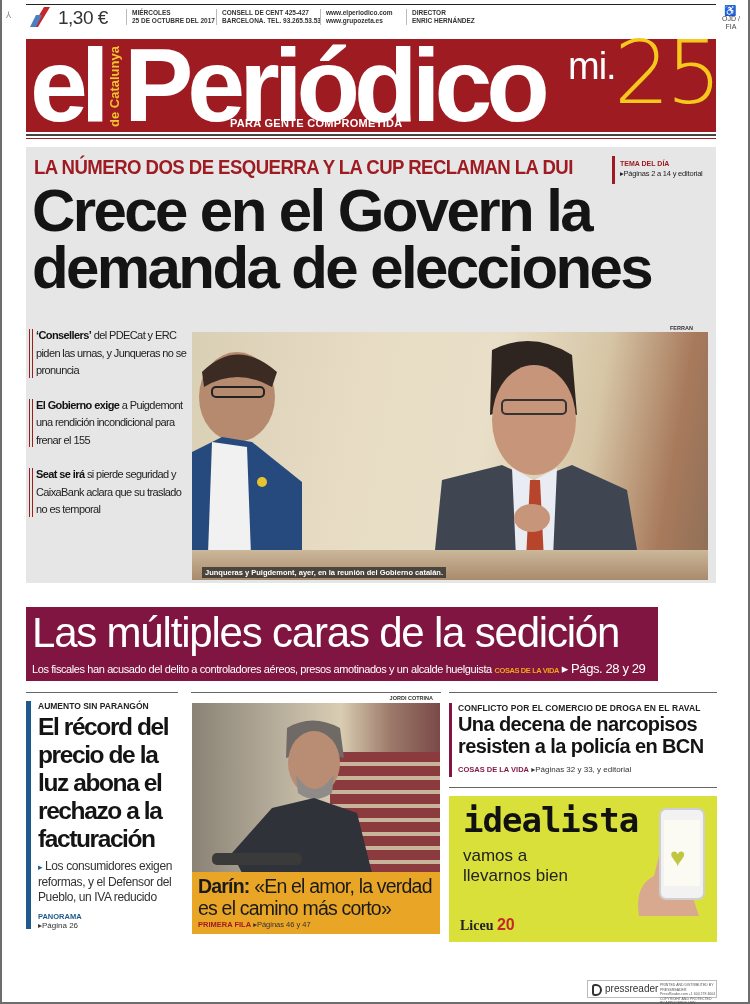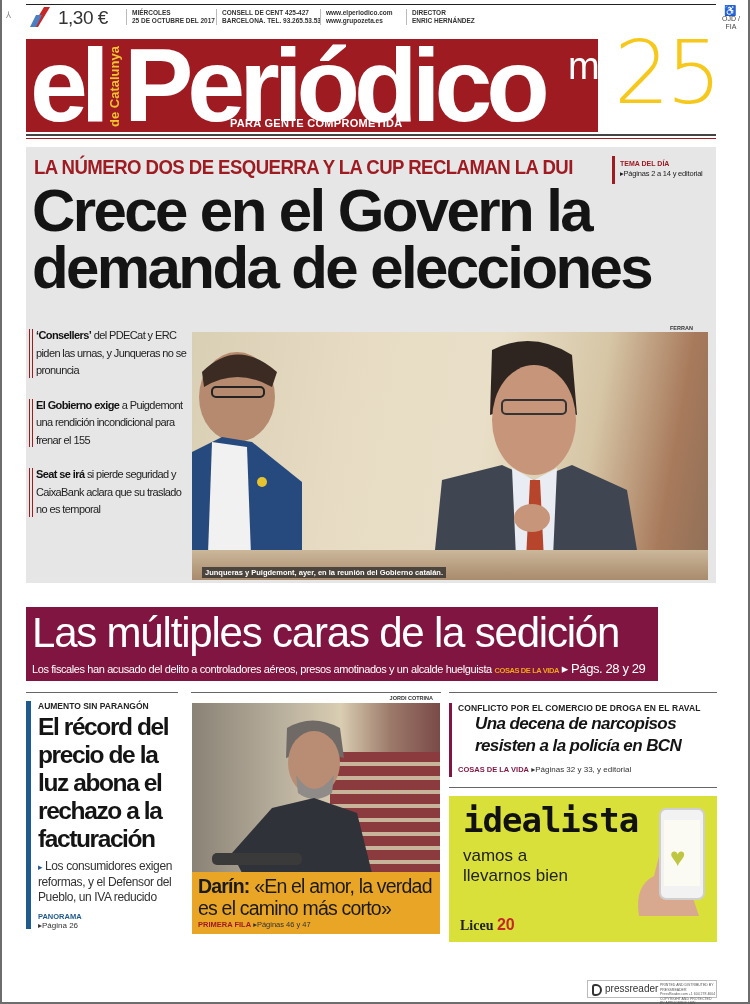--- a/index.html
+++ b/index.html
@@ -11,21 +11,21 @@
   
   .topstrip { left:26px; top:4px; width:690px; height:26px; border-top:1.5px solid #222; }
   .price-logo { position:absolute; left:4px; top:2px; width:22px; height:20px; }
   .price { position:absolute; left:32px; top:2px; font-size:19px; color:#333; letter-spacing:-0.5px; }
   .meta { position:absolute; top:4px; font-size:6.5px; line-height:8px; color:#333; font-weight:bold; }
   .vsep { position:absolute; top:4px; width:1px; height:16px; background:#bbb; }
   .corner-mark { position:absolute; left:6px; top:8px; font-size:9px; color:#888; }
   .wheelchair { position:absolute; left:690px; top:2px; font-size:7px; color:#444; text-align:center; width:30px; line-height:8px; }
 
   
-  .masthead { left:26px; top:39px; width:572px; height:93px; background:#9e1b22; }
+  .masthead { left:26px; top:39px; width:690px; height:93px; background:#9e1b22; }
   .mast-el { position:absolute; left:4px; top:-6px; font-size:104px; font-weight:bold; color:#fff; letter-spacing:-7px; line-height:1; }
   .mast-catalunya { position:absolute; left:81px; top:8px; width:16px; height:80px; }
   .mast-catalunya span { position:absolute; left:0; top:80px; transform:rotate(-90deg); transform-origin:0 0; font-size:13px; font-weight:bold; color:#f2c230; white-space:nowrap; }
   .mast-periodico { position:absolute; left:98px; top:-6px; font-size:104px; font-weight:bold; color:#fff; letter-spacing:-6px; line-height:1; }
   .mast-slogan { position:absolute; left:204px; top:78px; font-size:11px; font-weight:bold; color:#fff; letter-spacing:0.3px; }
   .mast-day { position:absolute; left:542px; top:6px; font-size:38px; color:#fff; letter-spacing:-1px; }
   .mast-date { position:absolute; left:588px; top:-10px; font-size:88px; color:#f7c81c; font-weight:normal; letter-spacing:-4px; line-height:1; -webkit-text-stroke:0; font-family:"DejaVu Sans", sans-serif; font-weight:200;}
   .mast-rule1 { left:26px; top:134px; width:690px; height:2px; background:#444; }
   .mast-rule2 { left:26px; top:138px; width:690px; height:1px; background:#9e1b22; }
 
@@ -76,21 +76,21 @@
   .photo2 .man { position:absolute; left:20px; top:10px; width:170px; height:160px; }
   .darin-box { position:absolute; left:1px; top:179px; width:248px; height:62px; background:#e9a526; }
   .darin-title { position:absolute; left:6px; top:3px; width:240px; font-size:19.5px; line-height:22px; color:#1a1a1a; letter-spacing:-0.8px; }
   .darin-title b { font-weight:bold; }
   .darin-foot { position:absolute; left:6px; top:48px; font-size:7.5px; color:#333; }
   .darin-foot .sect { color:#9e1b22; font-weight:bold; }
 
   .col3 { left:449px; top:693px; width:268px; height:90px; }
   .col3-bar { position:absolute; left:0; top:10px; width:3px; height:74px; background:#7f1540; }
   .col3-kicker { position:absolute; left:9px; top:10px; font-size:8.5px; font-weight:bold; color:#222; letter-spacing:0.1px; }
-  .col3-title { position:absolute; left:26px; top:20px; width:262px; font-size:17px; font-weight:bold; line-height:22px; letter-spacing:-0.6px; color:#141414;font-style:italic; }
+  .col3-title { position:absolute; left:9px; top:20px; width:262px; font-size:20px; font-weight:bold; line-height:22px; letter-spacing:-0.6px; color:#141414; }
   .col3-foot { position:absolute; left:9px; top:72px; font-size:8px; color:#333; }
   .col3-foot .sect { color:#7f1540; font-weight:bold; font-size:7.5px; }
   .col3-rule { position:absolute; left:449px; top:787px; width:268px; height:1px; background:#666; }
 
   .ad { left:449px; top:796px; width:268px; height:146px; background:#d9e03a; overflow:hidden; }
   .ad-logo { position:absolute; left:14px; top:4px; font-family:"DejaVu Sans Mono", monospace; font-size:34px; font-weight:bold; color:#111; letter-spacing:-1px; }
   .ad-tag { position:absolute; left:14px; top:50px; font-size:17px; line-height:20px; color:#222; }
   .ad-phone { position:absolute; left:210px; top:12px; width:46px; height:92px; border-radius:7px; background:#f2f2f2; border:2px solid #cfcfcf; }
   .ad-phone .screen { position:absolute; left:3px; top:10px; width:36px; height:66px; background:#fbfbf3; }
   .ad-phone .heart { position:absolute; left:6px; top:24px; font-size:26px; color:#bfc640; line-height:1; }

